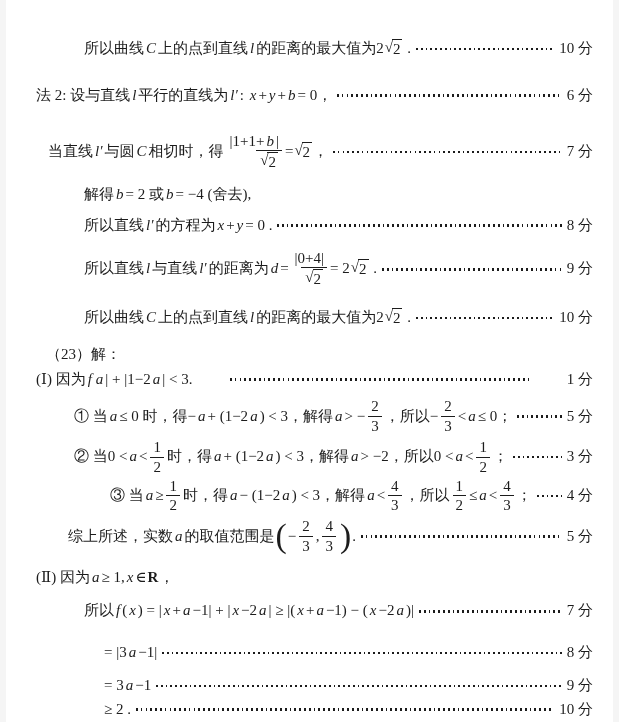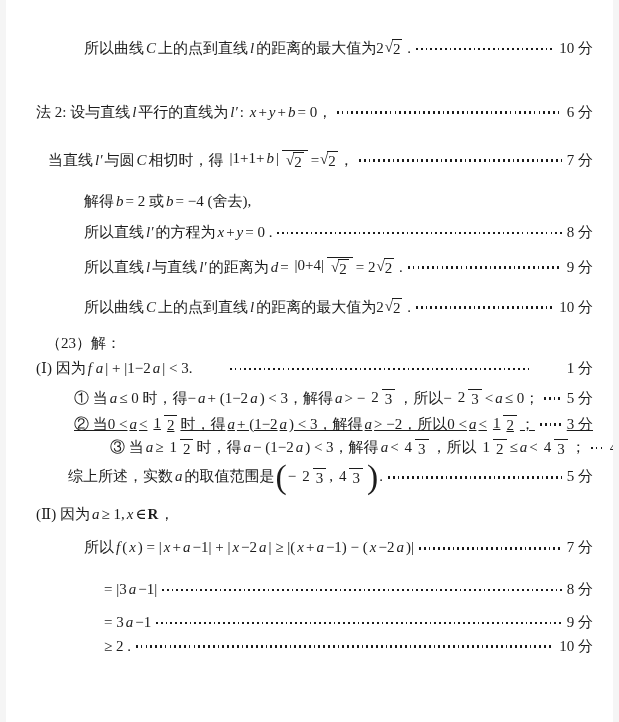--- a/index.html
+++ b/index.html
@@ -28,51 +28,51 @@
   .leader{
     flex:1 1 14px;
     min-width:14px;
     height:2.4px;
     margin:0 5px;
     align-self:center;
     background-image:repeating-linear-gradient(to right,#1c1c1c 0 1.7px,transparent 1.7px 4.8px);
   }
   .score{white-space:pre;}
   .frac{
-    display:inline-flex;flex-direction:row;align-items:flex-start;
+    display:inline-flex;flex-direction:column;align-items:flex-end;
     margin:0 3px;line-height:1.12;
   }
   .num{padding:0 3px 1px;display:inline-flex;align-items:center;}
   .den{border-top:1.3px solid #1c1c1c;padding:1px 3px 0;display:inline-flex;align-items:center;}
   .sqrt{display:inline-flex;align-items:flex-start;margin:0 1px;}
   .sym{line-height:1.15;margin-right:-1px;}
   .rad{border-top:1.3px solid #1c1c1c;padding:0 2px 0 1px;line-height:1.25;}
   .bigp{font-size:225%;font-weight:300;line-height:0.85;padding:0 1px;}
 </style>
 </head>
 <body>
 
 <div class="page">
   <div id="lines-root">
       <div class="line" style="margin-top: 38px; padding-left: 78px;">
         <span class="content"><span class="t">所以曲线</span><span class="it">C</span><span class="t">上的点到直线</span><span class="it">l</span><span class="t">的距离的最大值为2</span><span class="sqrt"><span class="sym">√</span><span class="rad">2</span></span><span class="t"> .</span></span>
         <span class="leader"></span>
         <span class="score">10 分</span>
       </div>
-      <div class="line" style="margin-top: 42px; padding-left: 30px;">
+      <div class="line" style="margin-top: 25px; padding-left: 30px;">
         <span class="content"><span class="t">法 2: 设与直线</span><span class="it">l</span><span class="t">平行的直线为</span><span class="it">l′</span><span class="t">: </span><span class="it">x</span><span class="t">+</span><span class="it">y</span><span class="t">+</span><span class="it">b</span><span class="t">= 0，</span></span>
         <span class="leader"></span>
         <span class="score">6 分</span>
       </div>
       <div class="line" style="margin-top: 26px; padding-left: 42px;">
         <span class="content"><span class="t">当直线</span><span class="it">l′</span><span class="t">与圆</span><span class="it">C</span><span class="t">相切时，得</span><span class="frac"><span class="num"><span class="t">|1+1+</span><span class="it">b</span><span class="t">|</span></span><span class="den"><span class="sqrt"><span class="sym">√</span><span class="rad">2</span></span></span></span><span class="t">=</span><span class="sqrt"><span class="sym">√</span><span class="rad">2</span></span><span class="t">，</span></span>
         <span class="leader"></span>
         <span class="score">7 分</span>
       </div>
-      <div class="line" style="margin-top: 20px; padding-left: 78px;">
+      <div class="line" style="margin-top: 12px; padding-left: 78px;">
         <span class="content"><span class="t">解得</span><span class="it">b</span><span class="t">= 2 或</span><span class="it">b</span><span class="t">= −4 (舍去),</span></span>
       </div>
       <div class="line" style="margin-top: 9px; padding-left: 78px;">
         <span class="content"><span class="t">所以直线</span><span class="it">l′</span><span class="t">的方程为</span><span class="it">x</span><span class="t">+</span><span class="it">y</span><span class="t">= 0 .</span></span>
         <span class="leader"></span>
         <span class="score">8 分</span>
       </div>
       <div class="line" style="margin-top: 13px; padding-left: 78px;">
         <span class="content"><span class="t">所以直线</span><span class="it">l</span><span class="t">与直线</span><span class="it">l′</span><span class="t">的距离为</span><span class="it">d</span><span class="t">=</span><span class="frac"><span class="num"><span class="t">|0+4|</span></span><span class="den"><span class="sqrt"><span class="sym">√</span><span class="rad">2</span></span></span></span><span class="t">= 2</span><span class="sqrt"><span class="sym">√</span><span class="rad">2</span></span><span class="t"> .</span></span>
         <span class="leader"></span>
@@ -89,21 +89,21 @@
       <div class="line" style="margin-top: 3px; padding-left: 30px; gap: 32px;">
         <span class="content"><span class="t">(Ⅰ) 因为</span><span class="it">f</span><span class="it">a</span><span class="t">| + |1−2</span><span class="it">a</span><span class="t">| &lt; 3.</span></span>
         <span class="leader"></span>
         <span class="score">1 分</span>
       </div>
       <div class="line" style="margin-top: 8px; padding-left: 68px;">
         <span class="content"><span class="t">① 当</span><span class="it">a</span><span class="t">≤ 0 时，得−</span><span class="it">a</span><span class="t">+ (1−2</span><span class="it">a</span><span class="t">) &lt; 3，解得</span><span class="it">a</span><span class="t">&gt; −</span><span class="frac"><span class="num"><span class="t">2</span></span><span class="den"><span class="t">3</span></span></span><span class="t">，所以−</span><span class="frac"><span class="num"><span class="t">2</span></span><span class="den"><span class="t">3</span></span></span><span class="t">&lt;</span><span class="it">a</span><span class="t">≤ 0；</span></span>
         <span class="leader"></span>
         <span class="score">5 分</span>
       </div>
-      <div class="line" style="margin-top: 4px; padding-left: 68px; text-decoration: underline;">
+      <div class="line" style="margin-top: 4px; padding-left: 68px;">
         <span class="content"><span class="t">② 当0 &lt;</span><span class="it">a</span><span class="t">&lt;</span><span class="frac"><span class="num"><span class="t">1</span></span><span class="den"><span class="t">2</span></span></span><span class="t">时，得</span><span class="it">a</span><span class="t">+ (1−2</span><span class="it">a</span><span class="t">) &lt; 3，解得</span><span class="it">a</span><span class="t">&gt; −2，所以0 &lt;</span><span class="it">a</span><span class="t">&lt;</span><span class="frac"><span class="num"><span class="t">1</span></span><span class="den"><span class="t">2</span></span></span><span class="t">；</span></span>
         <span class="leader"></span>
         <span class="score">3 分</span>
       </div>
       <div class="line" style="margin-top: 2px; padding-left: 104px;">
         <span class="content"><span class="t">③ 当</span><span class="it">a</span><span class="t">≥</span><span class="frac"><span class="num"><span class="t">1</span></span><span class="den"><span class="t">2</span></span></span><span class="t">时，得</span><span class="it">a</span><span class="t">− (1−2</span><span class="it">a</span><span class="t">) &lt; 3，解得</span><span class="it">a</span><span class="t">&lt;</span><span class="frac"><span class="num"><span class="t">4</span></span><span class="den"><span class="t">3</span></span></span><span class="t">，所以</span><span class="frac"><span class="num"><span class="t">1</span></span><span class="den"><span class="t">2</span></span></span><span class="t">≤</span><span class="it">a</span><span class="t">&lt;</span><span class="frac"><span class="num"><span class="t">4</span></span><span class="den"><span class="t">3</span></span></span><span class="t">；</span></span>
         <span class="leader"></span>
         <span class="score">4 分</span>
       </div>
       <div class="line" style="margin-top: 4px; padding-left: 62px;">

